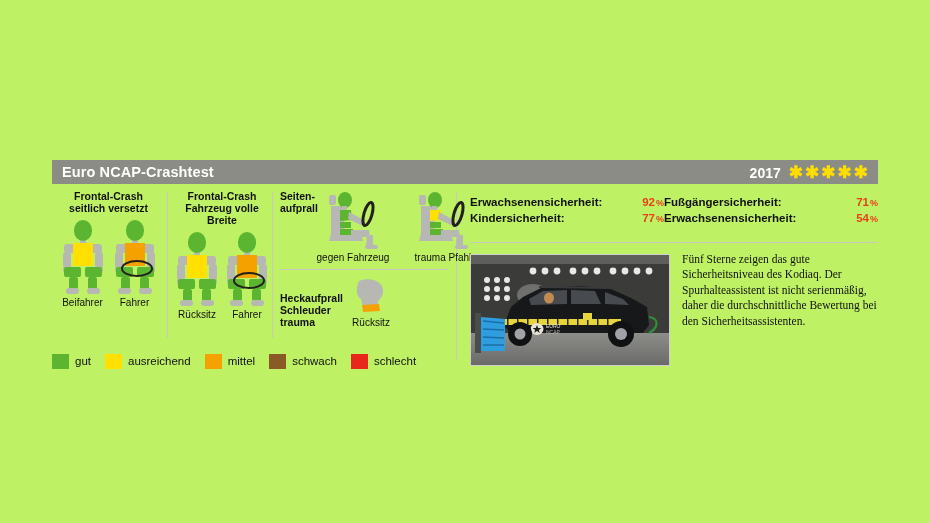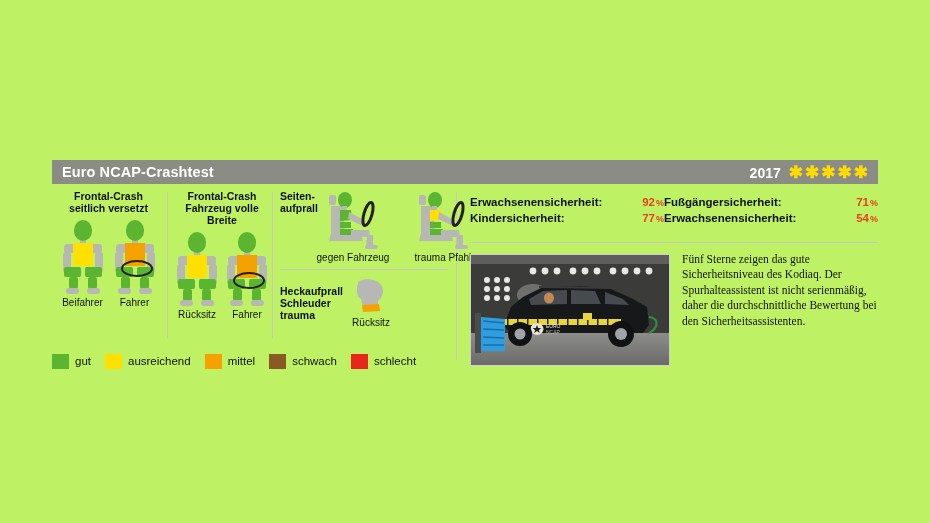--- a/index.html
+++ b/index.html
@@ -275,21 +275,21 @@
                 <ellipse cx="47" cy="22" rx="4" ry="12" fill="none" stroke="#23201c" stroke-width="3" transform="rotate(16 47 22)"></ellipse>
               </svg>
               <div class="seat-cap">trauma Pfahl</div>
             </div>
 
           </div>
         </div>
 
         <div class="hdiv" style="margin-left:0;width:168px;"></div>
 
-        <div style="display:flex;align-items:center;">
+        <div style="display:flex;align-items:flex-end;">
           <div class="sub-head" style="width:62px;">
             <span>Heckaufprall</span><br>
             <span>Schleuder</span><br>
             <span>trauma</span>
           </div>
           <div class="head-row">
 
             <div class="head-wrap">
               <svg width="44" height="38" viewBox="0 0 44 38">
                 <path d="M10 4 C20 0 33 3 34 13 C34.5 19 31 22 29 24 L29 29 L14 30 L12 22 C8 20 6 12 10 4 Z" fill="#b7b7b4"></path>

